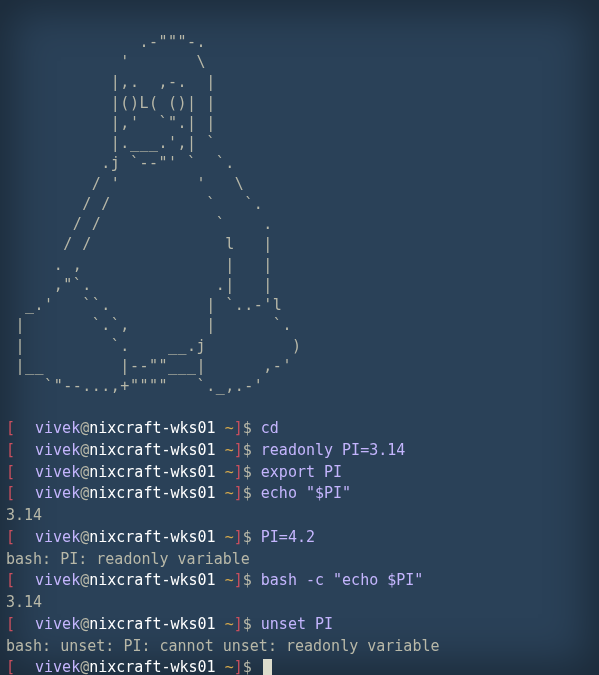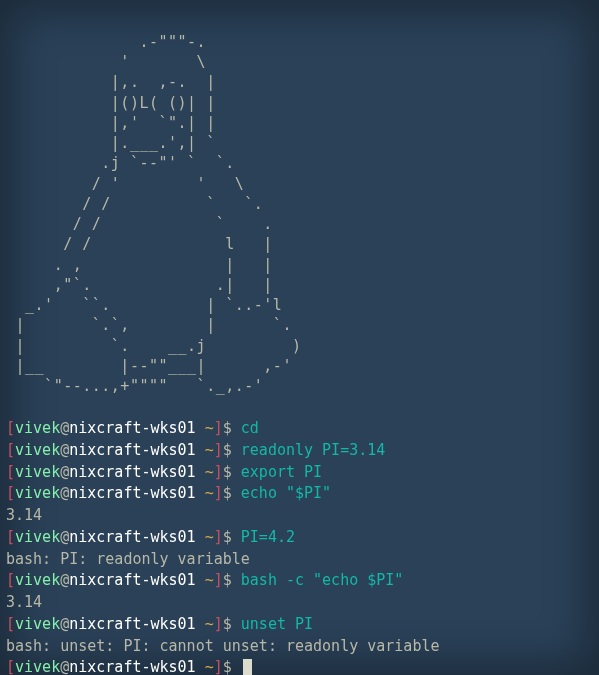--- a/index.html
+++ b/index.html
@@ -28,26 +28,26 @@
   }
   .ascii-art {
     color: #b8b8a8;
     white-space: pre;
     font-size: 15px;
     line-height: 1.35;
     letter-spacing: 0.5px;
   }
   .line { white-space: pre; }
   .bracket { color: #c94f5e; }
-  .user { color: #86efac; }
+  .user { color: #c4b5fd; margin-left: 20px; }
   .at { color: #b8b8a8; }
   .host { color: #ffffff; }
   .tilde { color: #d4a84b; }
   .dollar { color: #b8b8a8; }
-  .cmd { color: #14b8a6; }
+  .cmd { color: #c4b5fd; }
   .output { color: #b8b8a8; text-align: right; }
   .cursor {
     display: inline-block;
     width: 9px;
     height: 17px;
     background: #dcdccc;
     vertical-align: text-bottom;
     margin-left: 2px;
   }
 </style>

